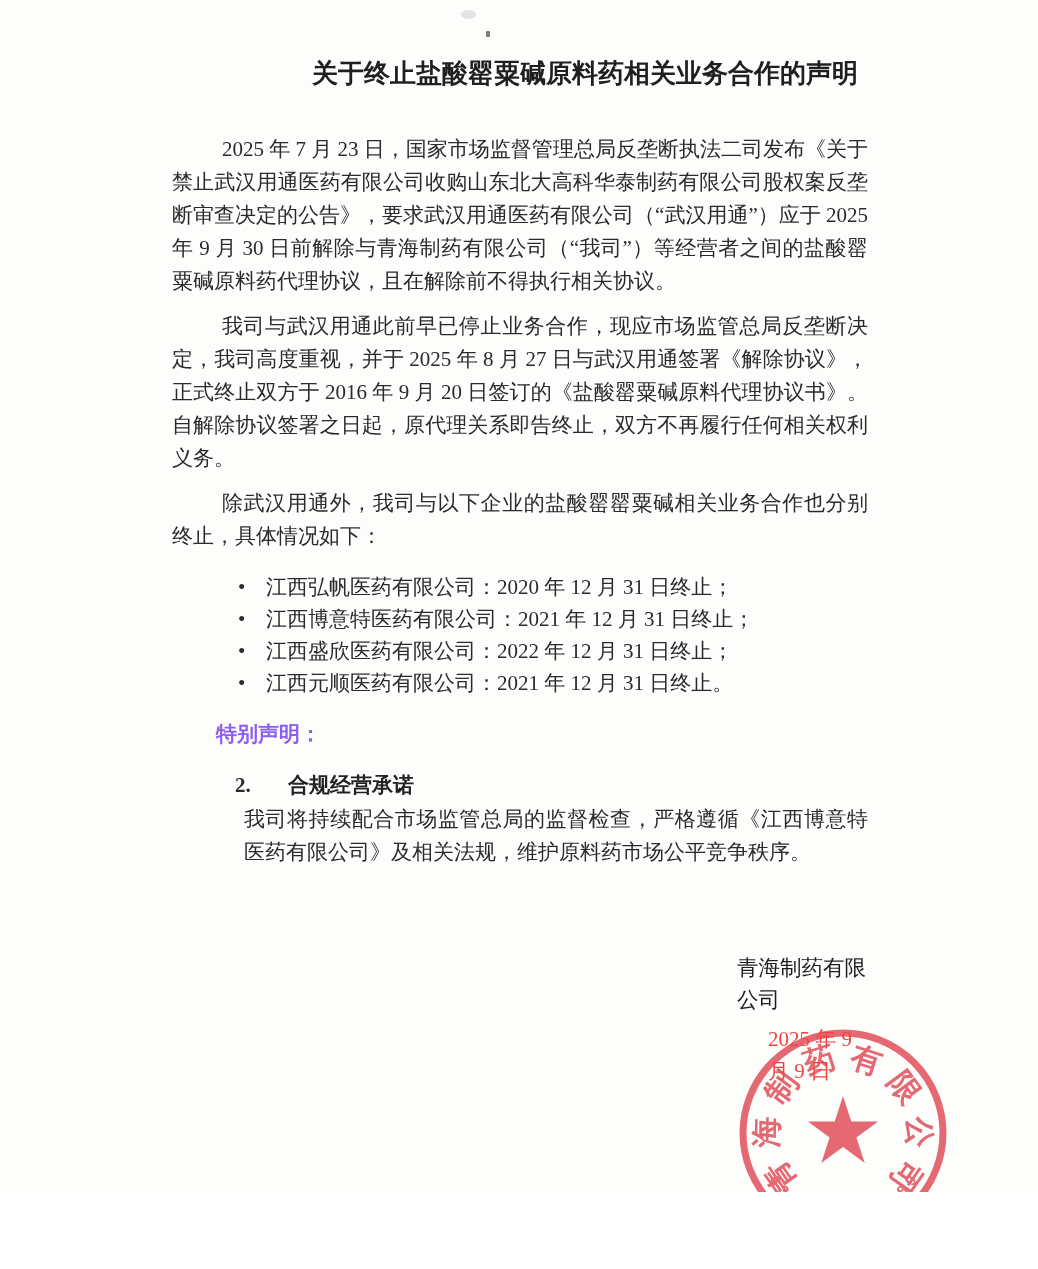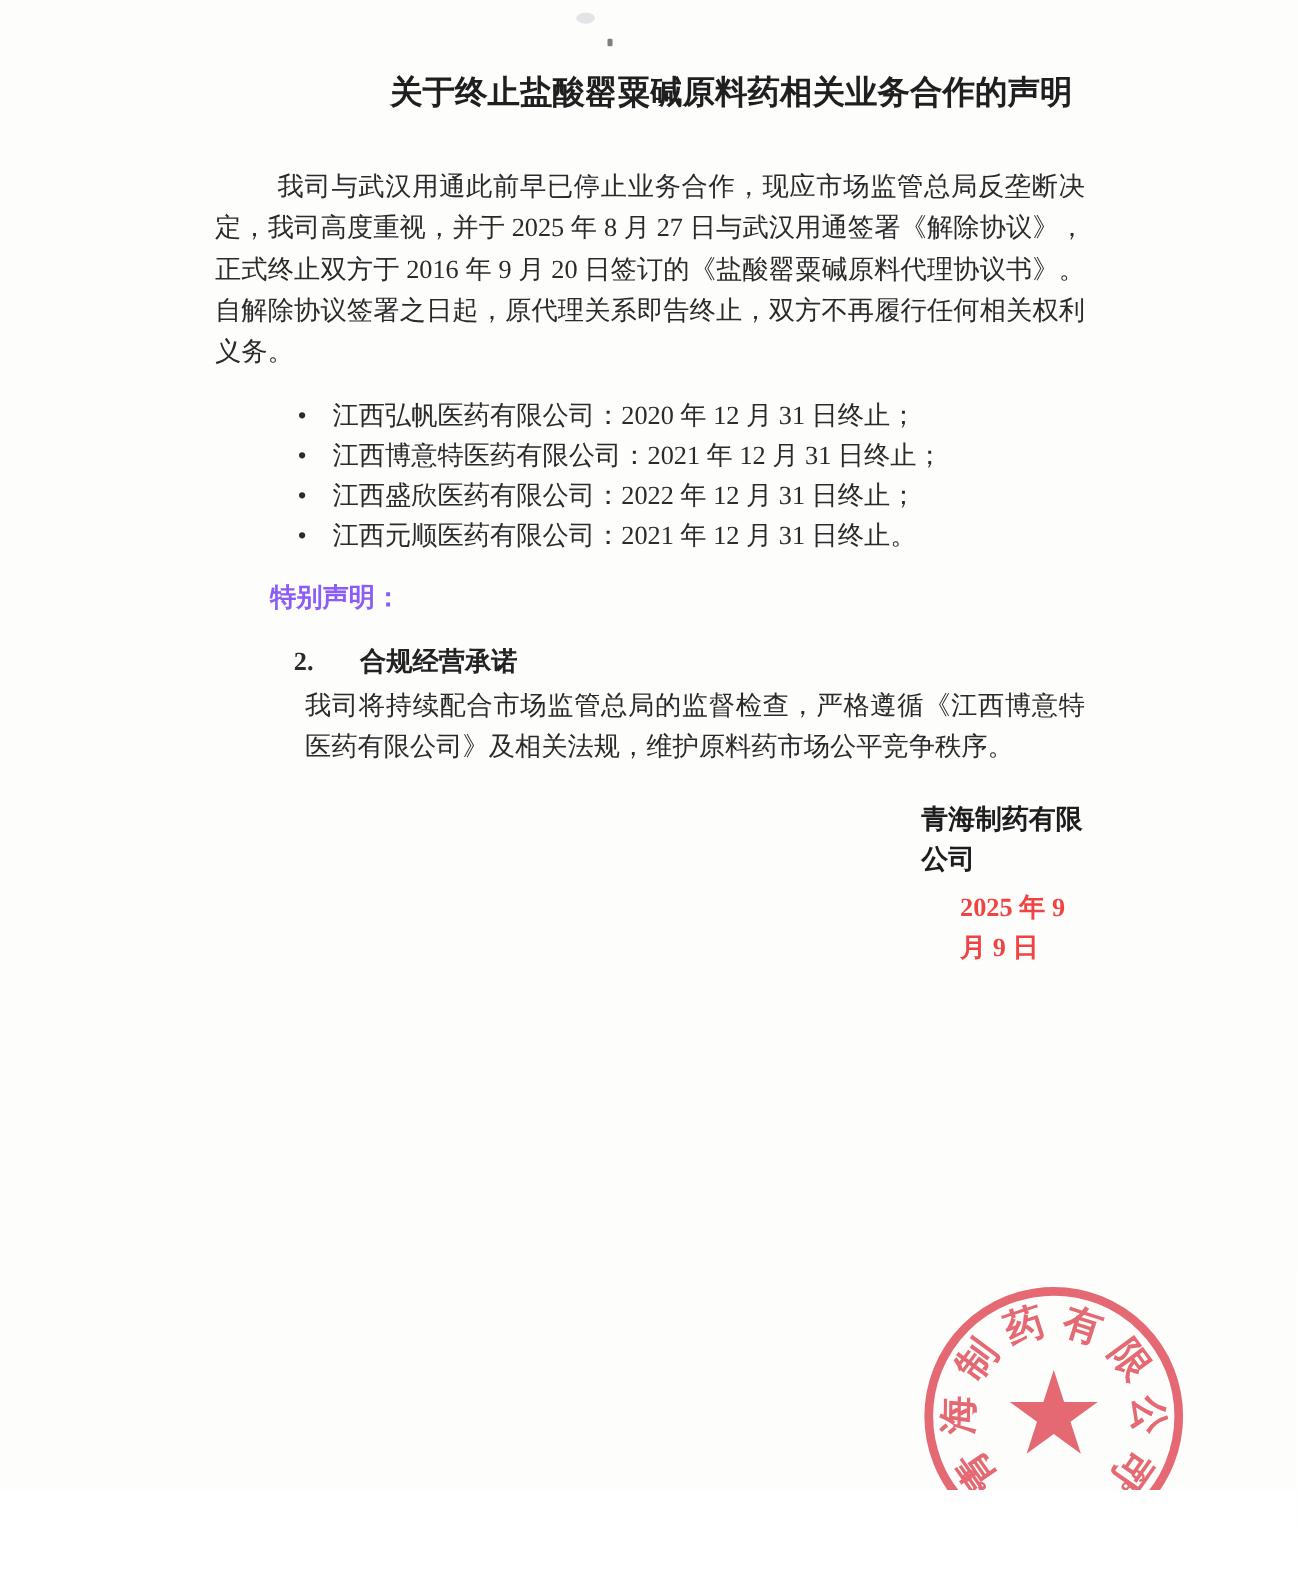--- a/index.html
+++ b/index.html
@@ -56,21 +56,21 @@
   }
   .special-item .head-label {
     font-family:"Liberation Sans","DejaVu Sans",sans-serif;
     font-weight:700; font-size:21px; color:#222;
   }
   .special-item .item-body {
     margin-left:72px;
     font-size:21px; line-height:33px;
     text-align:justify;
   }
-  .signature { margin-top:25px;font-weight:bold; }
+  .signature { margin-top:83px; }
   .signature .company {
     margin-left:565px;
     font-size:21.5px; line-height:32px; color:#1d1d1d;
   }
   .signature .date {
     margin-left:596px; margin-top:7px;
     font-size:21px; line-height:32px; color:#ef4444;
   }
   .seal {
     position:absolute; z-index:1;
@@ -96,23 +96,25 @@
 
 <div class="page">
 
   <div class="artifact speck2"></div>
   <div class="artifact speck1"></div>
 
   <div class="doc">
 
     <div class="title">关于终止盐酸罂粟碱原料药相关业务合作的声明</div>
 
+    <p class="body">2025 年 7 月 23 日，国家市场监督管理总局反垄断执法二司发布《关于禁止武汉用通医药有限公司收购山东北大高科华泰制药有限公司股权案反垄断审查决定的公告》，要求武汉用通医药有限公司（“武汉用通”）应于 2025 年 9 月 30 日前解除与青海制药有限公司（“我司”）等经营者之间的盐酸罂粟碱原料药代理协议，且在解除前不得执行相关协议。</p>
 
     <p class="body">我司与武汉用通此前早已停止业务合作，现应市场监管总局反垄断决定，我司高度重视，并于 2025 年 8 月 27 日与武汉用通签署《解除协议》，正式终止双方于 2016 年 9 月 20 日签订的《盐酸罂粟碱原料代理协议书》。自解除协议签署之日起，原代理关系即告终止，双方不再履行任何相关权利义务。</p>
 
+    <p class="body">除武汉用通外，我司与以下企业的盐酸罂罂粟碱相关业务合作也分别终止，具体情况如下：</p>
 
     <ul class="terminations">
       <li>江西弘帆医药有限公司：2020 年 12 月 31 日终止；</li>
       <li>江西博意特医药有限公司：2021 年 12 月 31 日终止；</li>
       <li>江西盛欣医药有限公司：2022 年 12 月 31 日终止；</li>
       <li>江西元顺医药有限公司：2021 年 12 月 31 日终止。</li>
     </ul>
 
     <div class="special-heading">特别声明：</div>
 

